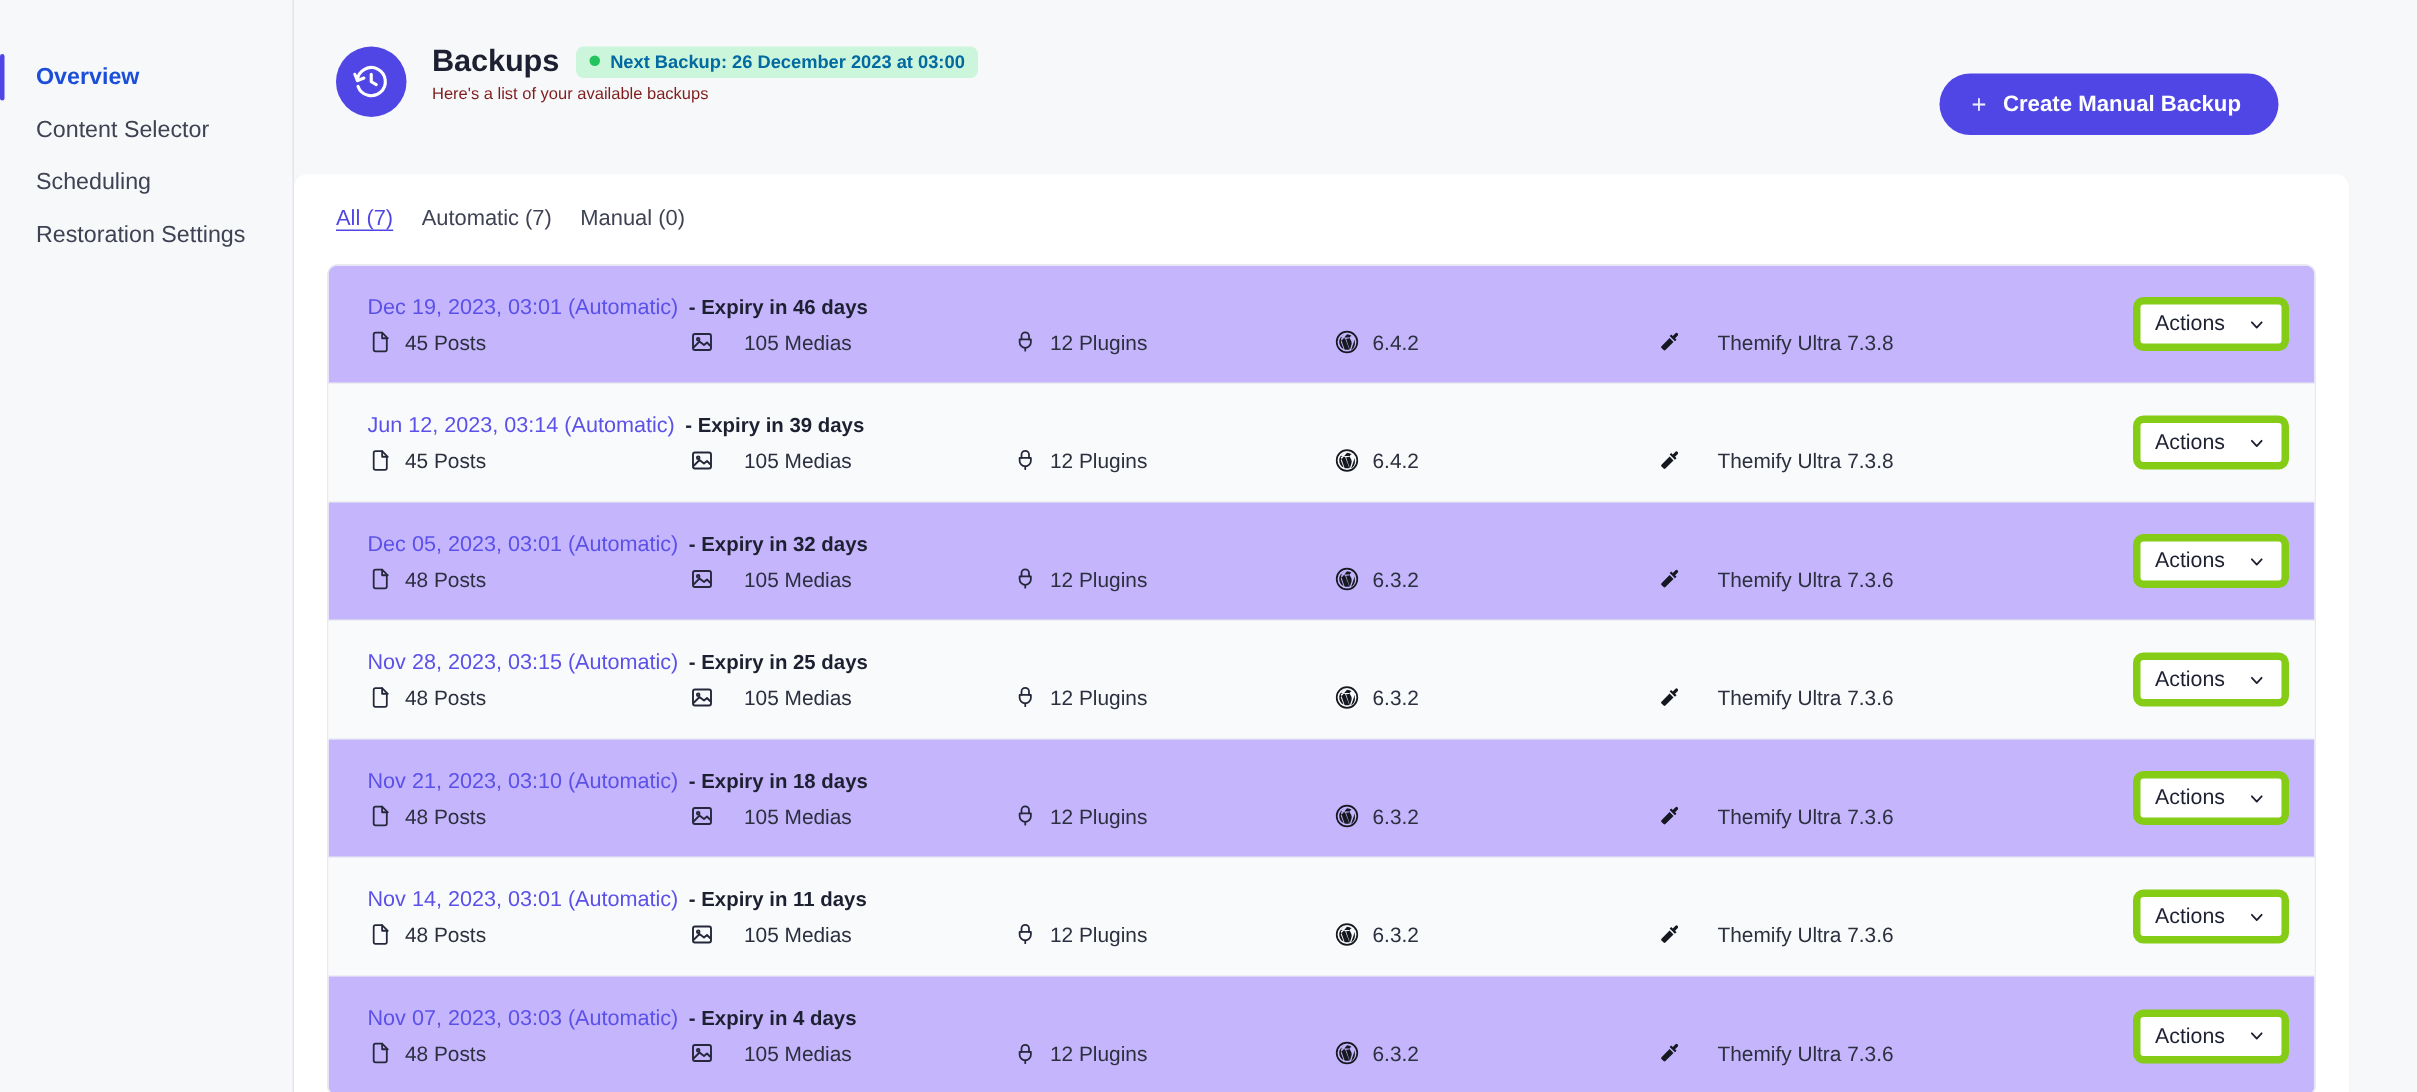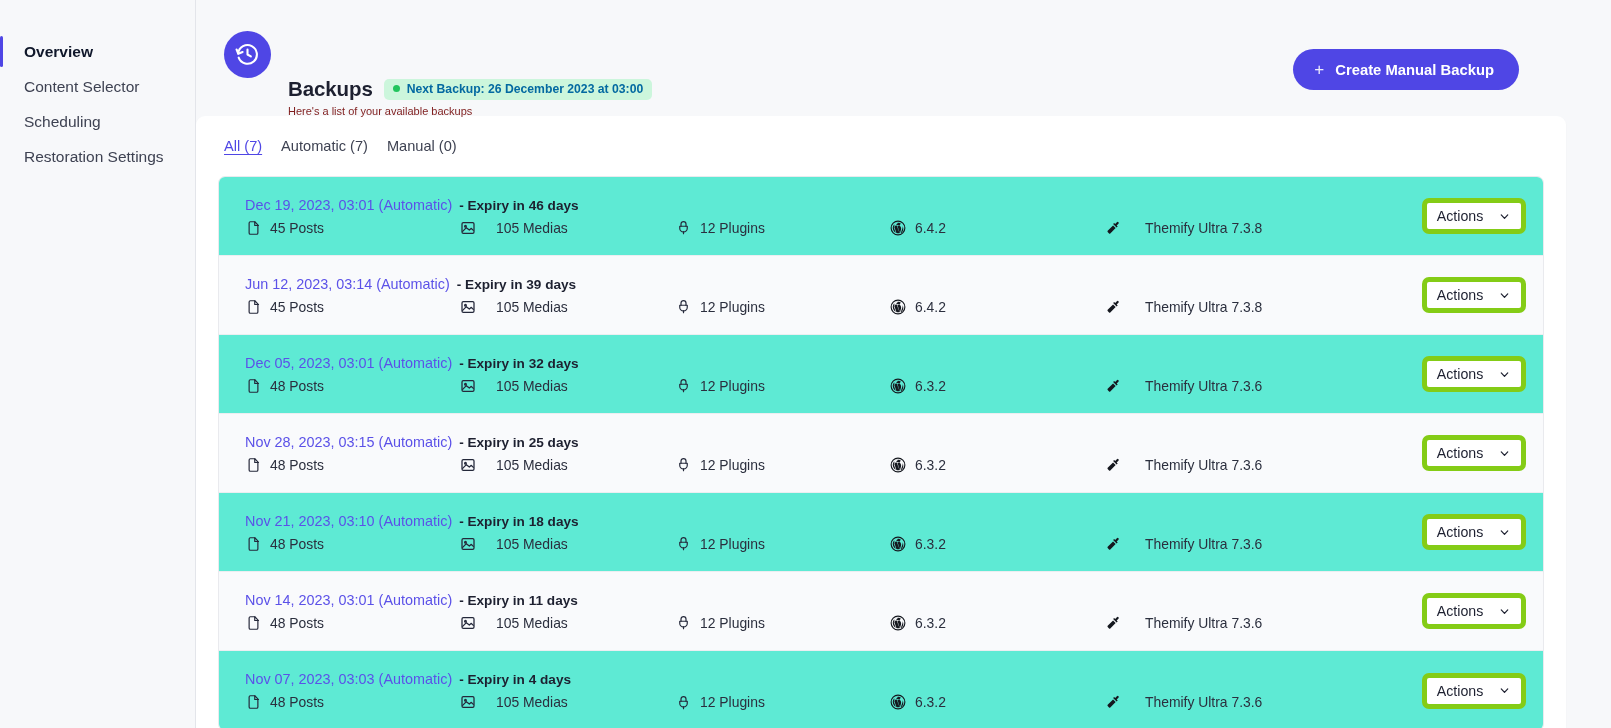--- a/index.html
+++ b/index.html
@@ -43,21 +43,21 @@
     color: #3e4252;
     cursor: pointer;
     margin-bottom: 0px;
   }
 
   .nav-item + .nav-item { margin-top: 0px; }
 
   .nav-item .nav-label { line-height: 1; }
 
   .nav-item.active .nav-label {
-    color: #0f172a;
+    color: #1d4ed8;
     font-weight: 700;
   }
 
   .nav-item.active::before {
     content: "";
     position: absolute;
     left: 0px;
     top: 2px;
     bottom: 2px;
     width: 3px;
@@ -89,21 +89,21 @@
     height: 47px;
     min-width: 47px;
     border-radius: 50%;
     background: #4f46e5;
     display: flex;
     align-items: center;
     justify-content: center;
     margin-top: 3px;
   }
 
-  .header-text { margin-left: 17px; padding-top: 1px; margin-top: 48px; }
+  .header-text { margin-left: 17px; padding-top: 1px; }
 
   .header-title-row {
     display: flex;
     align-items: center;
     gap: 11px;
   }
 
   .page-title {
     font-size: 20.5px;
     font-weight: 700;
@@ -207,21 +207,21 @@
   }
 
   .backup-row {
     position: relative;
     height: 79px;
     padding: 0 17px 0 26px;
     display: flex;
     flex-direction: column;
     justify-content: center;
     border-bottom: 1px solid #eceef1;
-    background: #5eead4;
+    background: #c4b5fd;
   }
 
   .backup-row.alt { background: #f9fafc; }
   .backup-row:last-child { border-bottom: none; }
 
   .row-title-line {
     display: flex;
     align-items: baseline;
     gap: 7px;
     margin-bottom: 7px;

